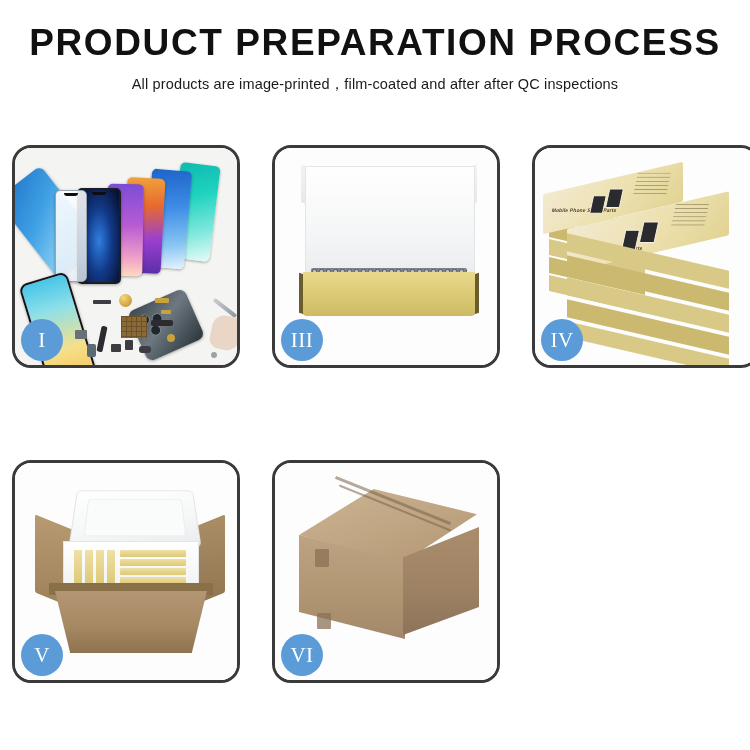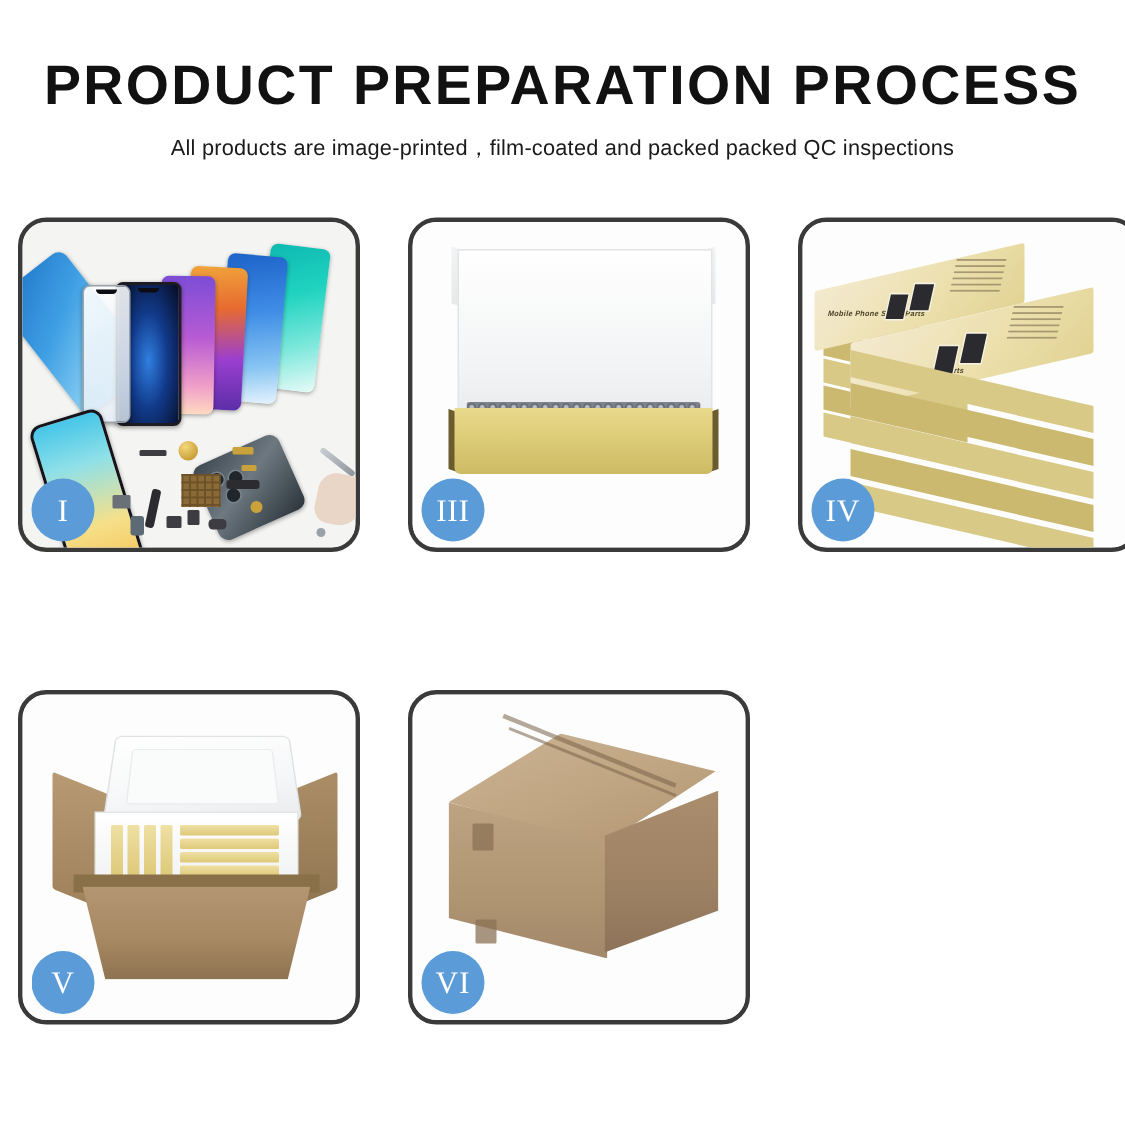--- a/index.html
+++ b/index.html
@@ -4,21 +4,21 @@
 <style>
   html,body{margin:0;padding:0;}
   body{
     width:750px;height:750px;background:#ffffff;
     font-family:"Liberation Sans", sans-serif;
     overflow:hidden;position:relative;
   }
   .page{width:750px;height:750px;position:relative;}
 
   
-  .header{padding-top:38px;text-align:center;}
+  .header{padding-top:24px;text-align:center;}
   .title{
     font-family:"Liberation Sans", sans-serif;
     font-size:37px;font-weight:700;color:#111111;
     letter-spacing:1.6px;line-height:1;margin:0;
     white-space:nowrap;
   }
   .subtitle{
     font-family:"Liberation Sans", sans-serif;
     font-size:14.5px;font-weight:400;color:#1a1a1a;
     letter-spacing:.15px;margin:14px 0 0 0;white-space:nowrap;
@@ -189,21 +189,21 @@
   .c6seam{position:absolute;background:rgba(120,98,72,.55);}
   .c6tape{position:absolute;background:rgba(138,114,84,.75);border-radius:1px;}
 </style>
 </head>
 <body>
 
 <div class="page">
 
   <div class="header">
     <div class="title">PRODUCT PREPARATION PROCESS</div>
-    <div class="subtitle">All products are image-printed，film-coated and packed packed QC inspections</div>
+    <div class="subtitle">All products are image-printed，film-coated and after after QC inspections</div>
   </div>
 
   <div class="grid">
 
     <div class="panel">
       <div class="stage">
         <div class="p1bg"></div>
 
         <div class="ph tilt"></div>
 

